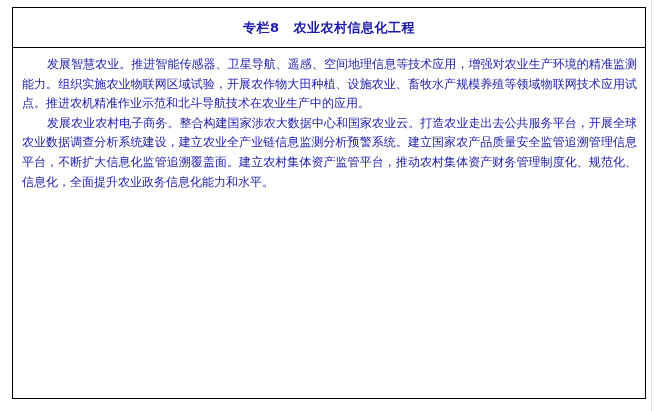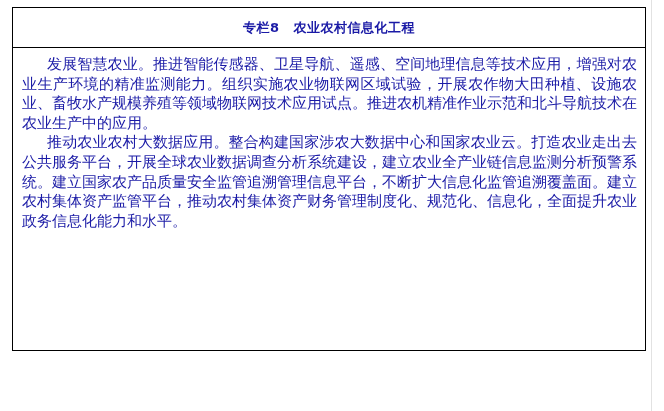--- a/index.html
+++ b/index.html
@@ -20,21 +20,21 @@
       top: 0;
       width: 1px;
       height: 411px;
       background: #e2e2e2;
     }
     .panel {
       position: absolute;
       left: 12px;
       top: 7px;
       width: 634px;
-      height: 344px;
+      height: 392px;
       border: 1px solid #000000;
       box-sizing: border-box;
       background: #ffffff;
     }
     .panel-title {
       height: 40px;
       border-bottom: 1px solid #000000;
       box-sizing: border-box;
       display: flex;
       align-items: center;
@@ -44,21 +44,21 @@
       font-size: 13px;
       letter-spacing: 0.5px;
     }
     .panel-title .num-gap {
       display: inline-block;
       width: 14px;
     }
     .panel-body {
       padding: 7px 8px 0 9px;
       color: #1a1aa6;
-      font-size: 15px;
+      font-size: 12px;
       line-height: 19.6px;
     }
     .para {
       margin: 0;
       text-indent: 25px;
       text-align: justify;
       word-break: break-all;
     }
   </style>
 </head>
@@ -67,15 +67,15 @@
 <div class="right-rule"></div>
 
 <div class="panel">
   <div class="panel-title">
     <span>专栏8</span>
     <span class="num-gap"></span>
     <span>农业农村信息化工程</span>
   </div>
   <div class="panel-body">
     <p class="para">发展智慧农业。推进智能传感器、卫星导航、遥感、空间地理信息等技术应用，增强对农业生产环境的精准监测能力。组织实施农业物联网区域试验，开展农作物大田种植、设施农业、畜牧水产规模养殖等领域物联网技术应用试点。推进农机精准作业示范和北斗导航技术在农业生产中的应用。</p>
-    <p class="para">推动农业农村大数据应用。整合构建国家涉农大数据中心和国家农业云。打造农业走出去公共服务平台，开展全球农业数据调查分析系统建设，建立农业全产业链信息监测分析预警系统。建立国家农产品质量安全监管追溯管理信息平台，不断扩大信息化监管追溯覆盖面。建立农村集体资产监管平台，推动农村集体资产财务管理制度化、规范化、信息化，全面提升农业政务信息化能力和水平。</p>
+    <p class="para">发展农业农村电子商务。整合构建国家涉农大数据中心和国家农业云。打造农业走出去公共服务平台，开展全球农业数据调查分析系统建设，建立农业全产业链信息监测分析预警系统。建立国家农产品质量安全监管追溯管理信息平台，不断扩大信息化监管追溯覆盖面。建立农村集体资产监管平台，推动农村集体资产财务管理制度化、规范化、信息化，全面提升农业政务信息化能力和水平。</p>
   </div>
 </div>
 
 </body></html>

